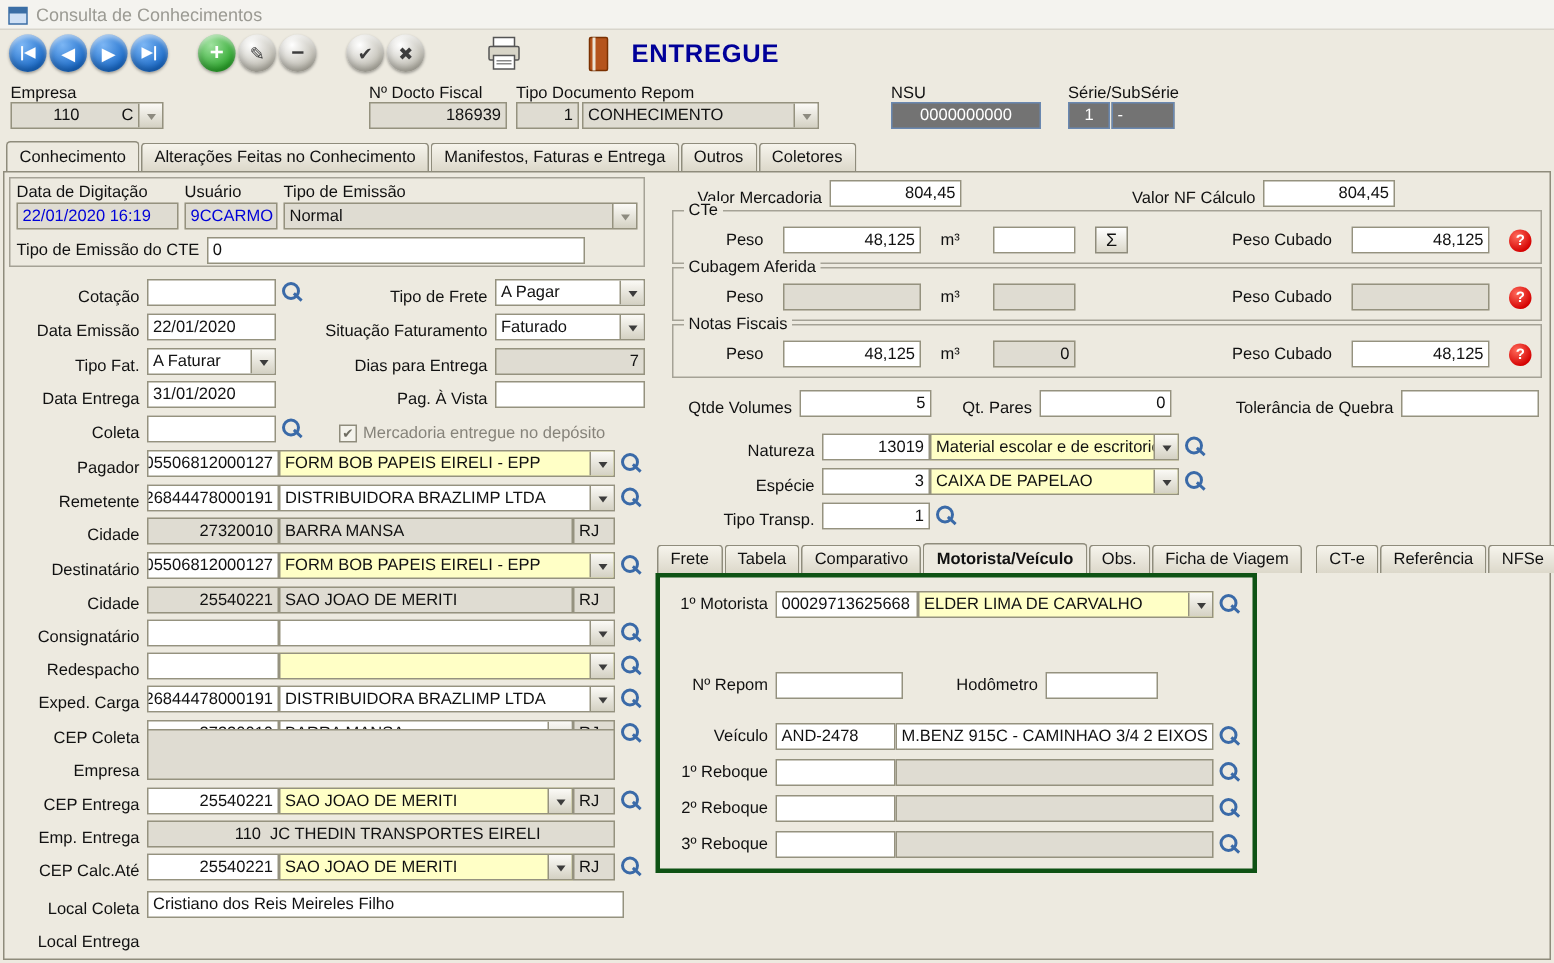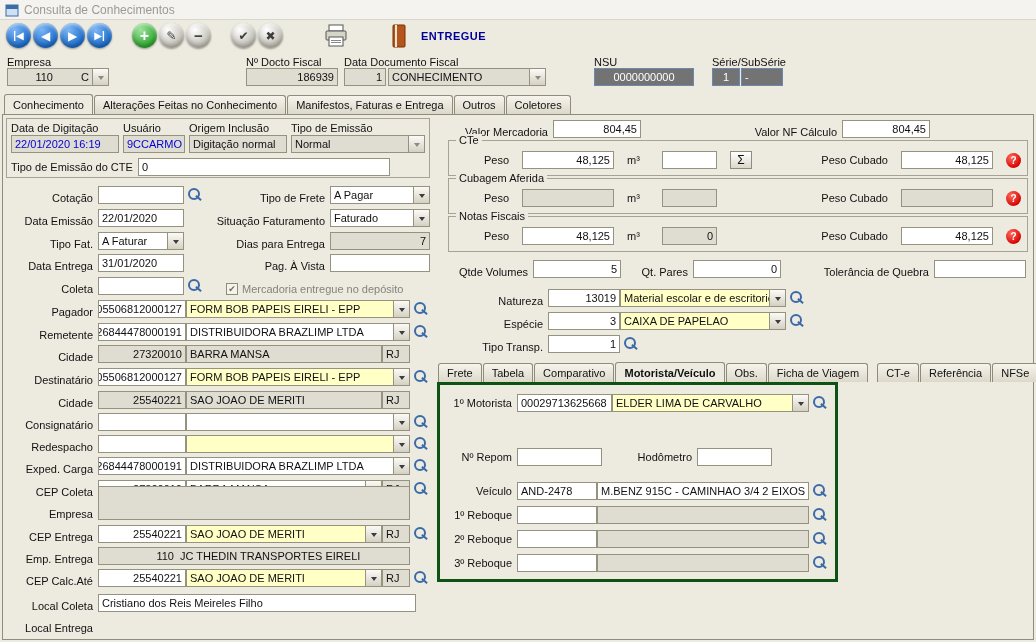--- a/index.html
+++ b/index.html
@@ -7,21 +7,21 @@
 body{position:relative;background:#edeae0;font-family:"Liberation Sans","DejaVu Sans",sans-serif;font-size:11px;color:#111;overflow:hidden}
 .abs{position:absolute}
 .titlebar{position:absolute;top:0;left:0;width:100%;height:20px;background:#f4f3ef;display:flex;align-items:center;gap:5px;padding-left:5px;border-bottom:1px solid #d8d5cc}
 .titlebar .title{color:#9b9a93;font-size:12px}
 .toolbar{position:absolute;top:23px;left:6px;display:flex;align-items:center}
 .tb{width:25px;height:25px;border-radius:50%;display:flex;align-items:center;justify-content:center;color:#fff;font-weight:bold;font-size:12px;cursor:pointer;box-shadow:0 1px 2px rgba(0,0,0,.35),inset 0 -3px 4px rgba(0,0,0,.22),inset 0 2px 3px rgba(255,255,255,.55);margin-right:2px;flex:none;line-height:1}
 .tb.blue{background:radial-gradient(circle at 35% 28%,#7cb6f4,#1668c8 75%)}
 .tb.green{background:radial-gradient(circle at 35% 28%,#9fe29f,#28a428 75%)}
 .tb.silver{background:radial-gradient(circle at 35% 28%,#ffffff,#b7b4a8 80%);color:#3c3c3c}
 .tb.sm{font-size:10px}
-.status{font-size:11px;font-weight:bold;color:#000099;letter-spacing:.5px;margin-left:14px}
+.status{font-size:17px;font-weight:bold;color:#000099;letter-spacing:.5px;margin-left:14px}
 .lbl{white-space:nowrap}
 .lbl.gray{color:#86837a}
 .fld{border:1px solid #95927f;background:#fff;height:18px;display:flex;align-items:center;padding:0 3px;white-space:nowrap;overflow:hidden;flex:none}
 .fld.num{justify-content:flex-end}
 .fld.dis{background:#dfdcd2}
 .fld.yel{background:#ffffc6}
 .fld.blue{color:#0000d8}
 .fld.navy{background:#737373;border-color:#6a88b0;color:#fff;justify-content:center}
 .combo{padding:0}
 .ctext{flex:1;height:100%;display:flex;align-items:center;padding:0 3px;overflow:hidden;white-space:nowrap}
@@ -93,21 +93,21 @@
 </div>
 
 <span class="lbl abs" style="left:7px;top:56px">Empresa</span>
 <div class="fld dis combo abs" style="left:7px;top:68px;width:102px">
   <span class="ctext num" style="flex:none;width:48px">110</span>
   <span class="ctext num">C</span>
   <span class="carr"></span>
 </div>
 <span class="lbl abs" style="left:246px;top:56px">Nº Docto Fiscal</span>
 <div class="fld dis num abs" style="left:246px;top:68px;width:92px">186939</div>
-<span class="lbl abs" style="left:344px;top:56px">Data Documento Fiscal</span>
+<span class="lbl abs" style="left:344px;top:56px">Tipo Documento Repom</span>
 <div class="fld dis num abs" style="left:344px;top:68px;width:42px">1</div>
 <div class="fld dis combo abs" style="left:388px;top:68px;width:158px">
   <span class="ctext">CONHECIMENTO</span>
   <span class="carr"></span>
 </div>
 <span class="lbl abs" style="left:594px;top:56px">NSU</span>
 <div class="fld navy abs" style="left:594px;top:68px;width:100px">0000000000</div>
 <span class="lbl abs" style="left:712px;top:56px">Série/SubSérie</span>
 <div class="fld navy abs" style="left:712px;top:68px;width:28px">1</div>
 <div class="fld navy abs" style="left:741px;top:68px;width:42px;justify-content:flex-start">-</div>
@@ -124,24 +124,20 @@
 
 <div class="gb" style="left:6px;top:118px;width:424px;height:60px">
   <div style="position:absolute;top:3px;left:4px;right:4px;display:flex;gap:4px">
     <div style="width:108px;display:flex;flex-direction:column;gap:1px">
       <span class="lbl">Data de Digitação</span>
       <div class="fld dis blue">22/01/2020 16:19</div>
     </div>
     <div style="width:62px;display:flex;flex-direction:column;gap:1px">
       <span class="lbl">Usuário</span>
       <div class="fld dis blue">9CCARMO</div>
-    </div>
-    <div style="width:98px;display:flex;flex-direction:column;gap:1px">
-      <span class="lbl">Origem Inclusão</span>
-      <div class="fld dis">Digitação normal</div>
     </div>
     <div style="flex:1;display:flex;flex-direction:column;gap:1px">
       <span class="lbl">Tipo de Emissão</span>
       <div class="fld dis combo">
         <span class="ctext">Normal</span>
         <span class="carr"></span>
       </div>
     </div>
   </div>
   <div style="position:absolute;top:39px;left:4px;display:flex;align-items:center">

